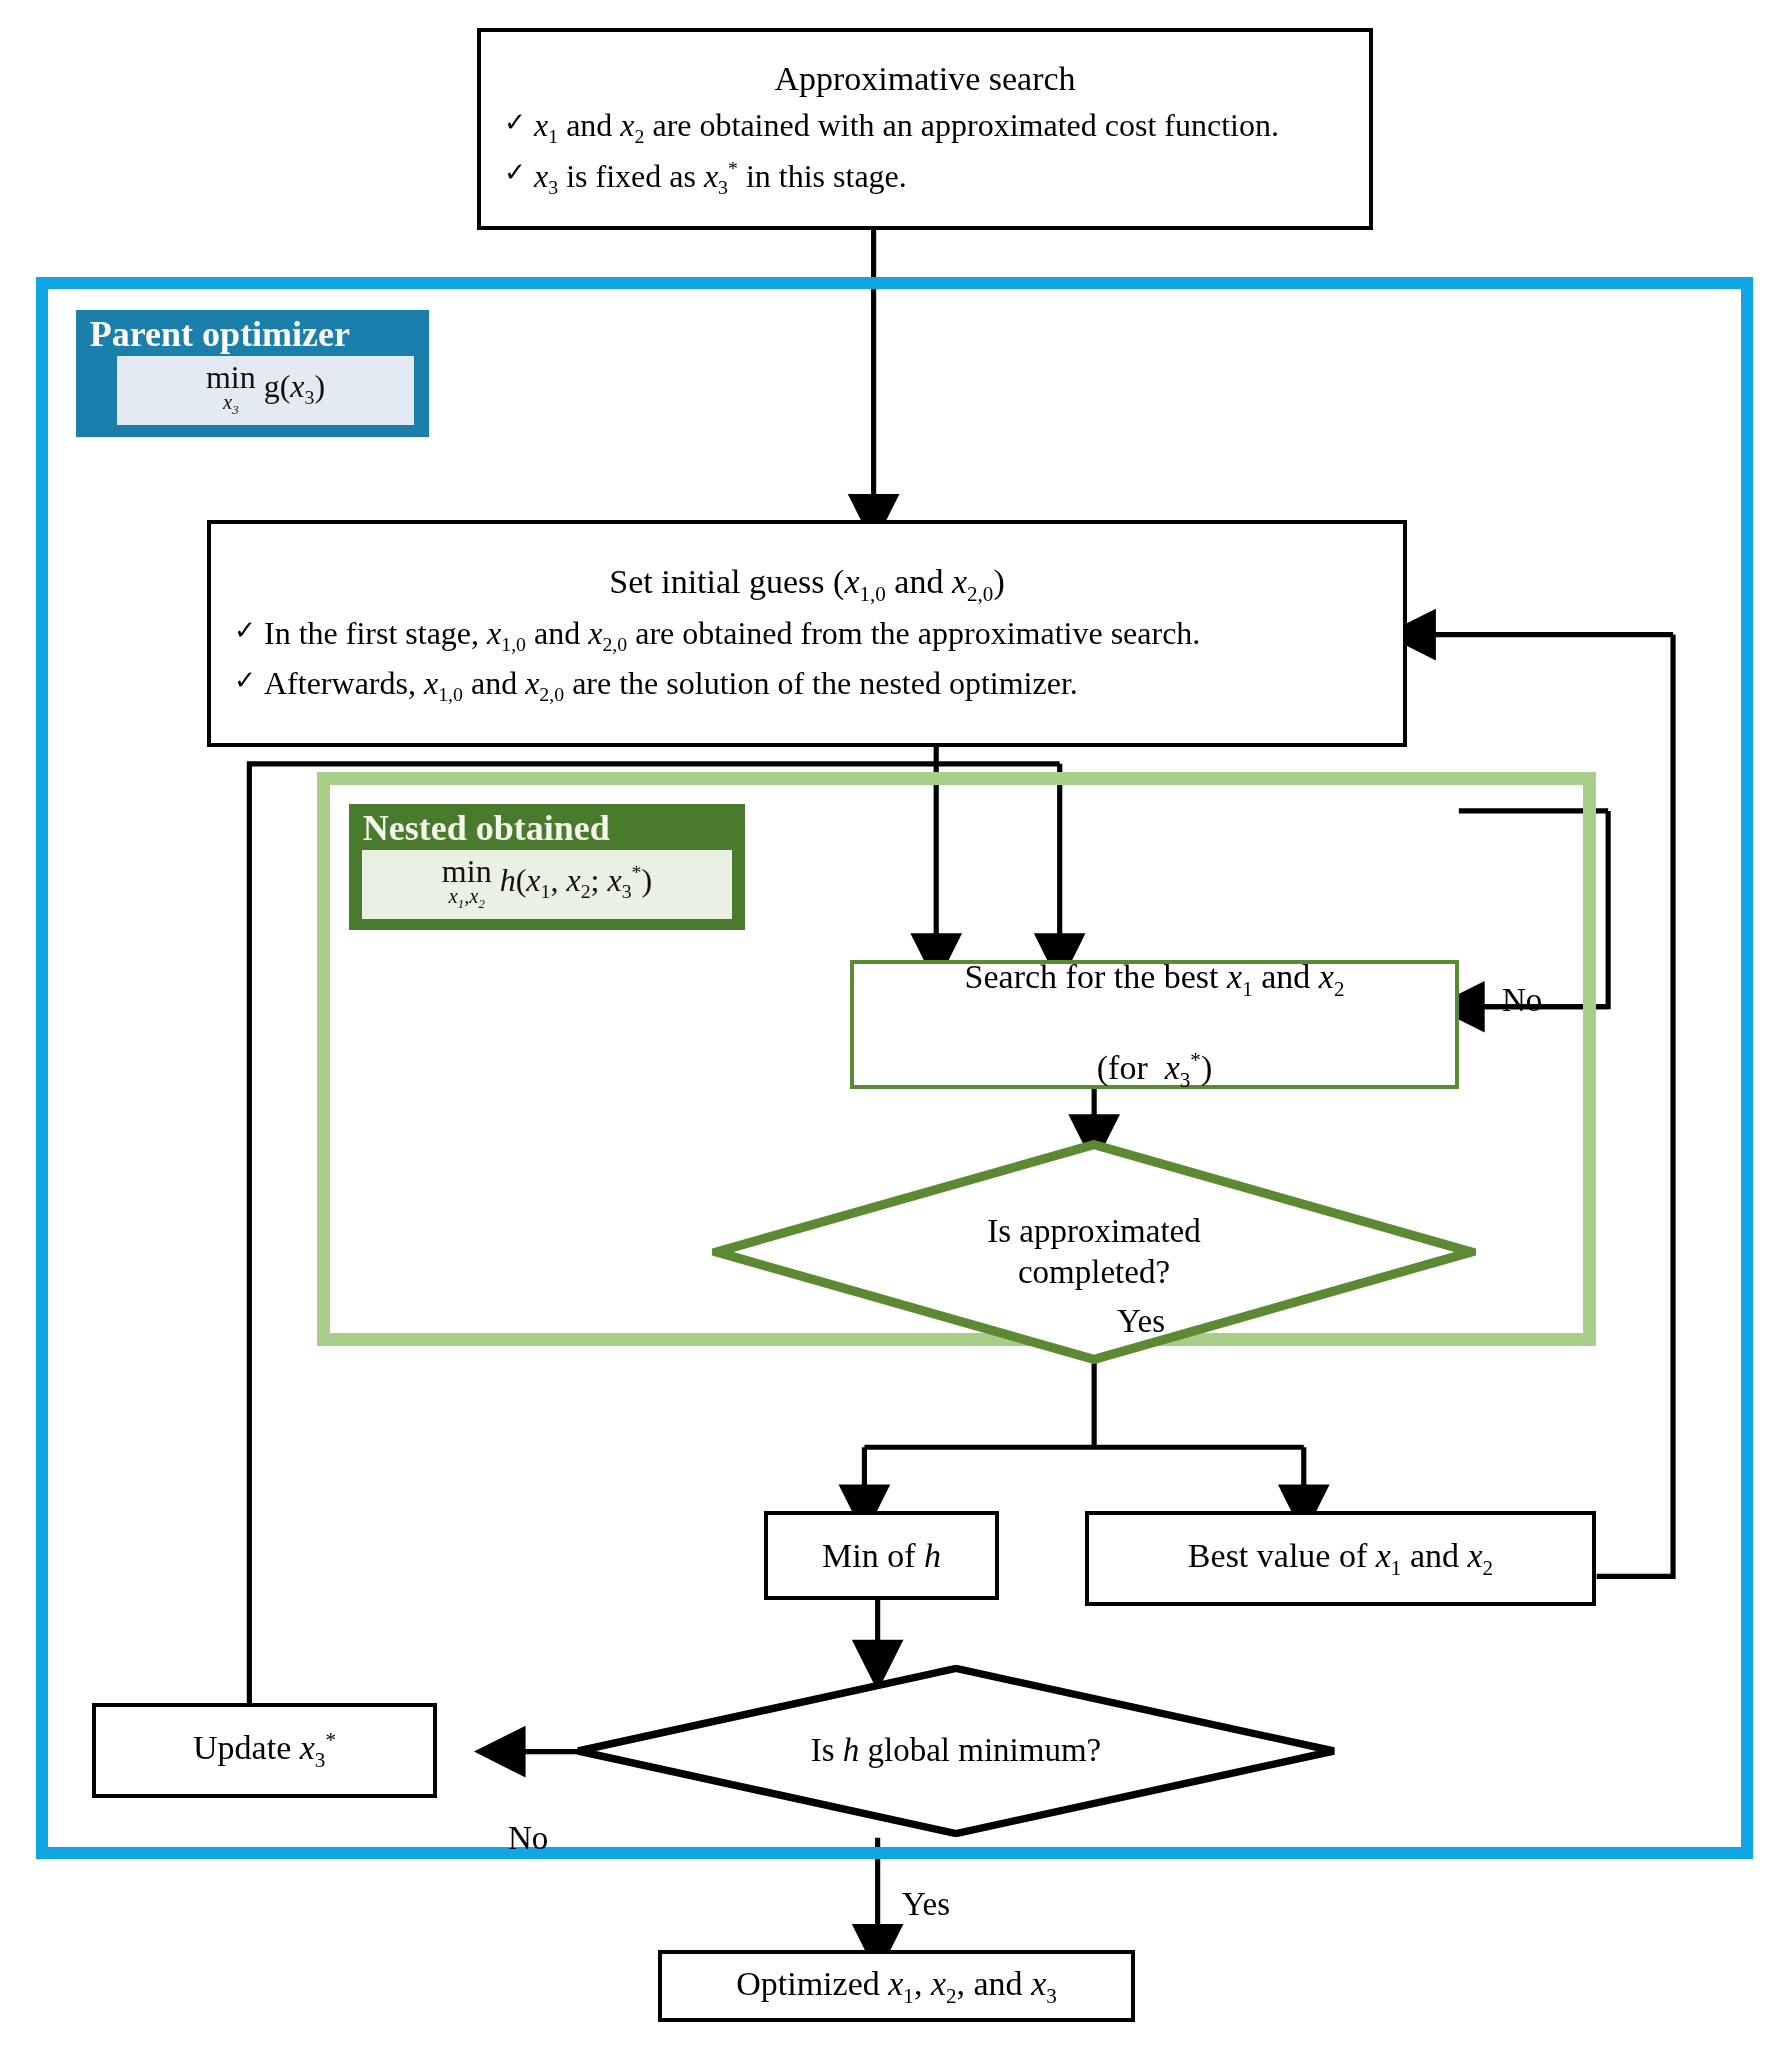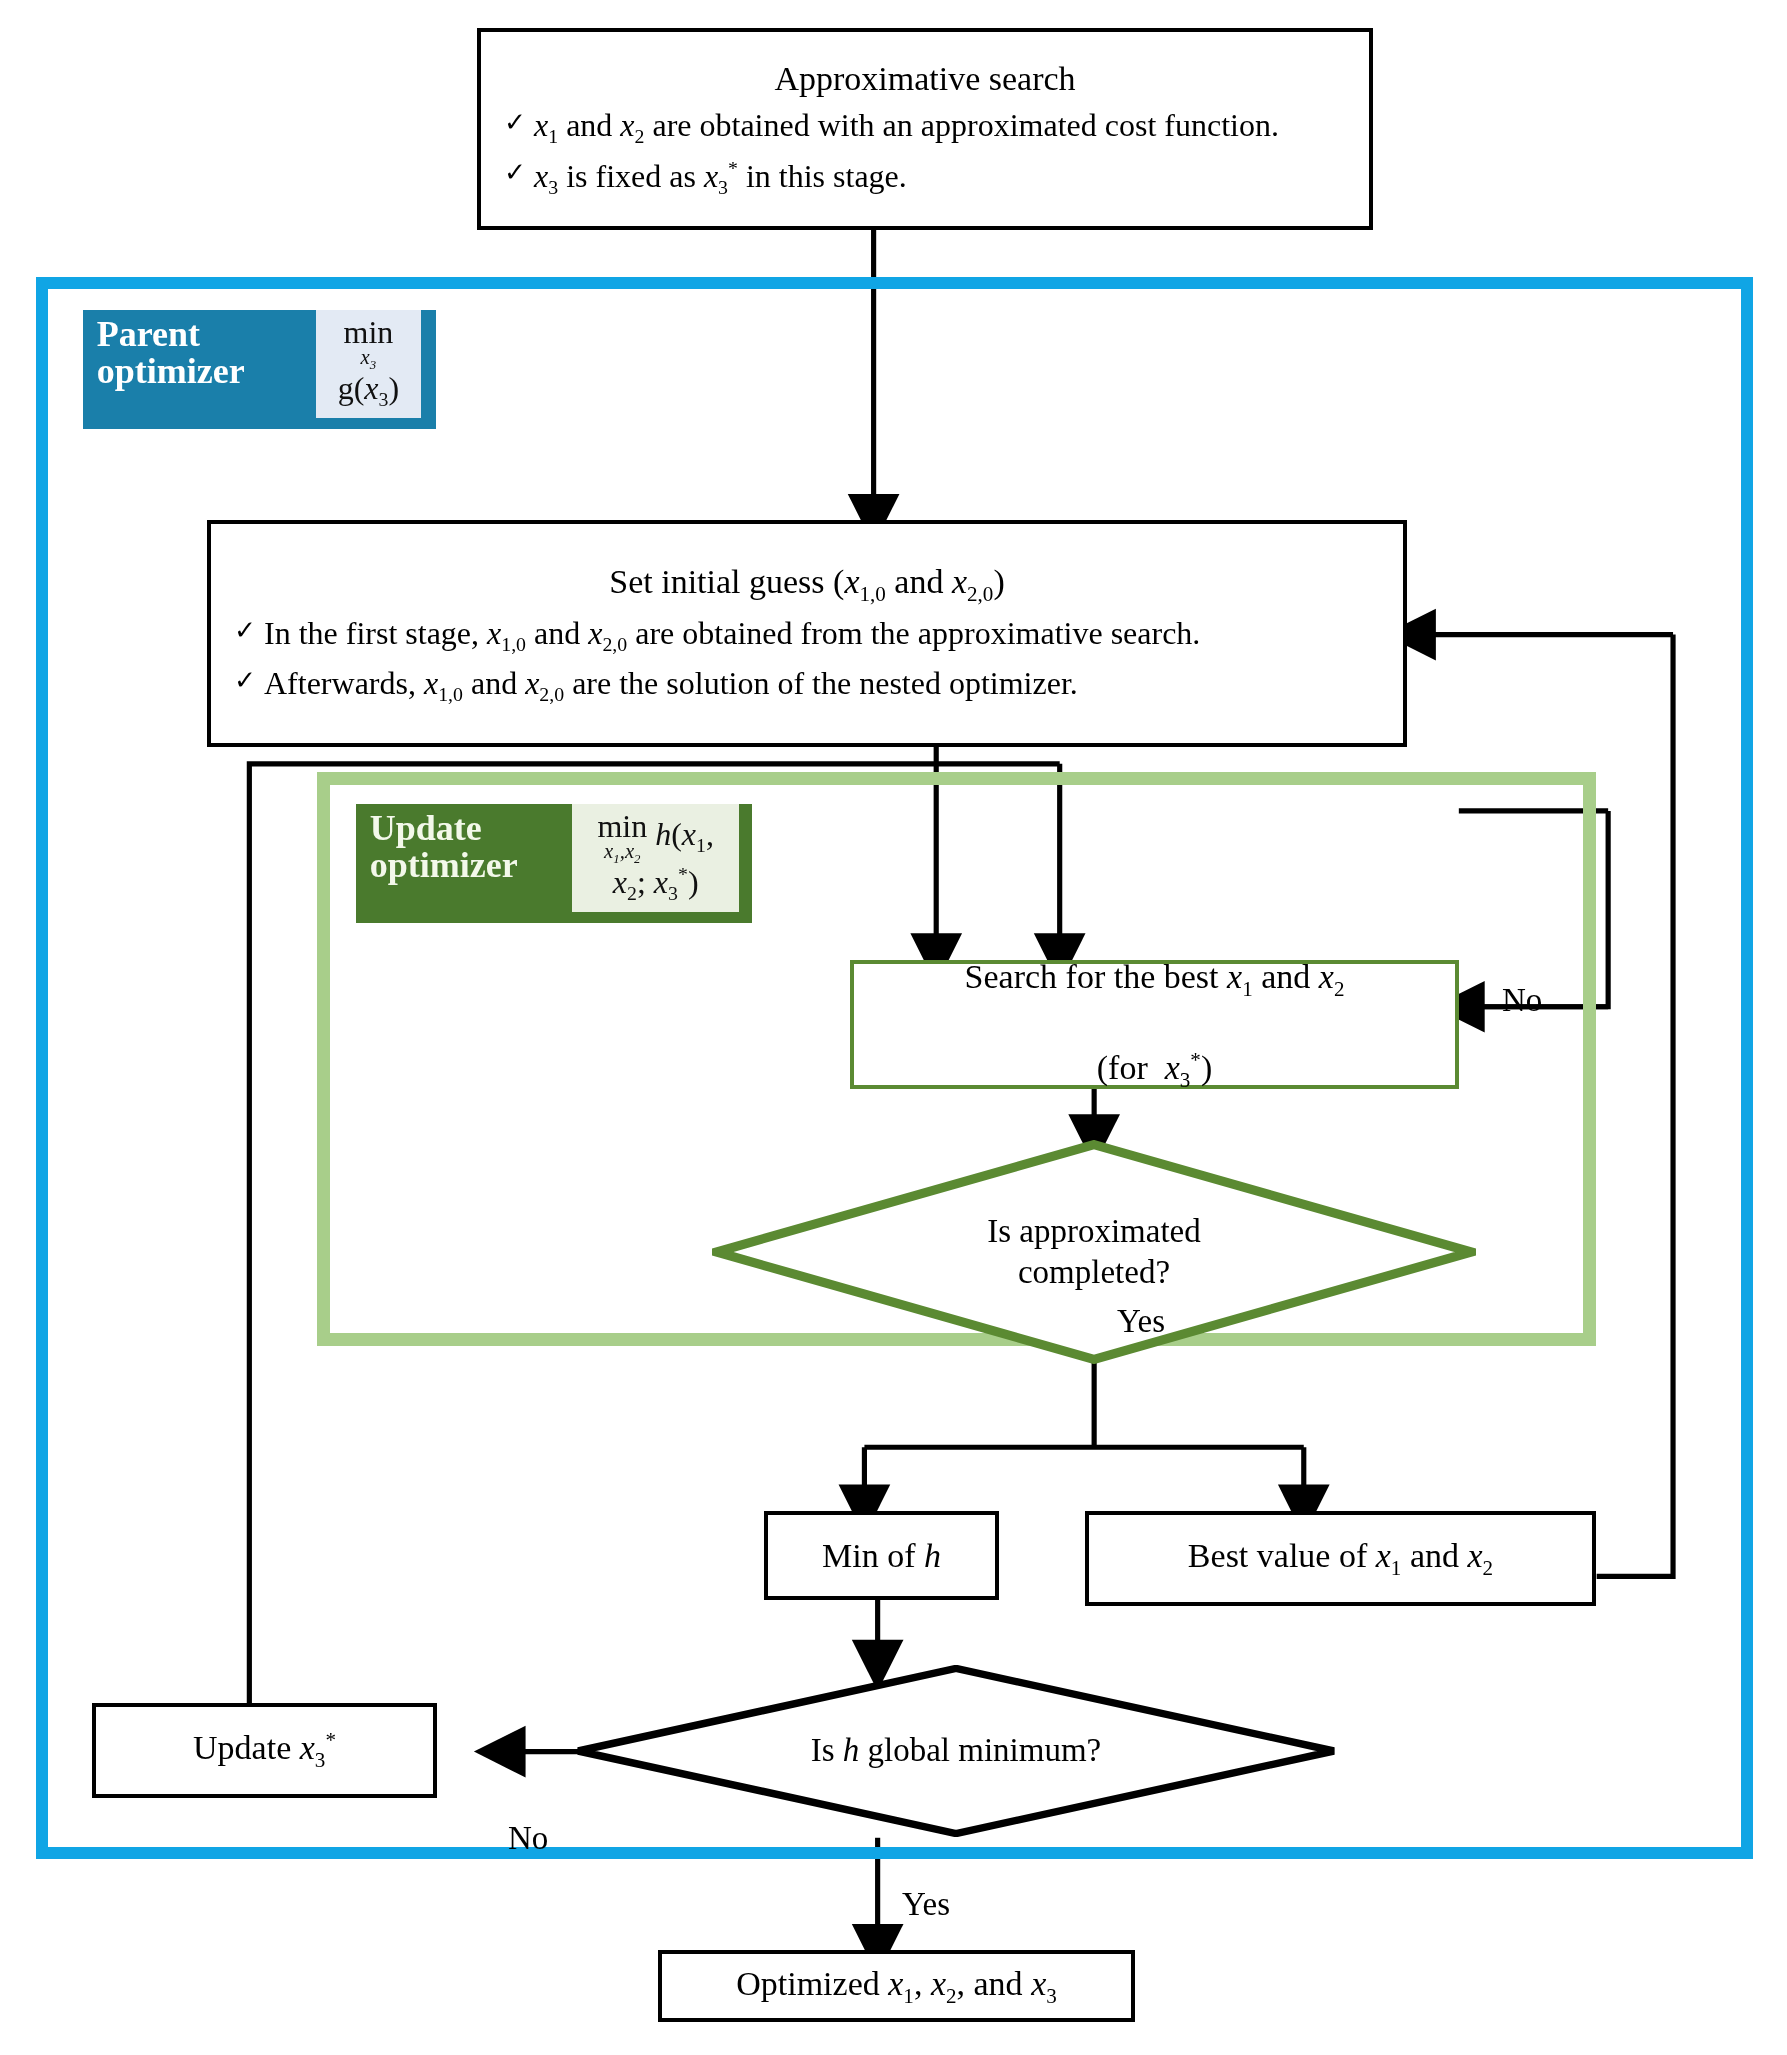--- a/index.html
+++ b/index.html
@@ -25,21 +25,21 @@
   }
   .node.green{border-color:#5b8a32;}
   .node .ttl{font-size:34px;text-align:center;}
   .node .bullets{align-self:stretch;padding:0 26.4px 0 23px;}
   .brow{display:flex;align-items:flex-start;font-size:32px;margin-top:6.9px;}
   .chk{width:30px;flex:0 0 30px;font-size:26.4px;line-height:1.25;}
   .btxt{flex:1;}
 
   
   .chip{position:absolute;box-sizing:border-box;display:flex;
-        flex-direction:row;align-items:center;margin-left:7px;}
+        flex-direction:column;align-items:center;}
   .chip .name{font-weight:bold;font-size:36px;line-height:1.05;
               padding:5.7px 13.8px 2.3px 13.8px;align-self:flex-start;}
   .chip .formula{font-size:32px;line-height:1.0;text-align:center;
                  padding:5.7px 15px 8px 15px;}
   .chip-parent{left:76px;top:310px;width:353px;background:#1a7faa;}
   .chip-parent .name{color:#ffffff;}
   .chip-parent .formula{background:#e3eaf4;color:#111;margin:0 15px 11.5px 41px;align-self:stretch;}
   .chip-nested{left:349px;top:804px;width:396px;background:#4a7a2d;}
   .chip-nested .name{color:#f3f8ea;}
   .chip-nested .formula{background:#eaf0e2;color:#111;margin:0 12.6px 10.3px 12.6px;align-self:stretch;}
@@ -149,21 +149,21 @@
         <span class="btxt">In the first stage, <i class="mi">x</i><sub>1,0</sub> and <i class="mi">x</i><sub>2,0</sub> are obtained from the approximative search.</span>
       </div>
       <div class="brow">
         <span class="chk">✓</span>
         <span class="btxt">Afterwards, <i class="mi">x</i><sub>1,0</sub> and <i class="mi">x</i><sub>2,0</sub> are the solution of the nested optimizer.</span>
       </div>
     </div>
   </div>
 
   <div class="chip chip-nested">
-    <div class="name">Update optimizer</div>
+    <div class="name">Nested obtained</div>
     <div class="formula">
       <span class="minop">
         <span class="op">min</span>
         <span class="sub"><i class="mi">x</i><sub>1</sub>,<i class="mi">x</i><sub>2</sub></span>
       </span>
       <span> <i class="mi">h</i>(<i class="mi">x</i><sub>1</sub>, <i class="mi">x</i><sub>2</sub>; <i class="mi">x</i><sub>3</sub><sup>*</sup>)</span>
     </div>
   </div>
 
   <div class="node green" style="left:850px;top:960px;width:609px;height:129px;gap:44px;">

